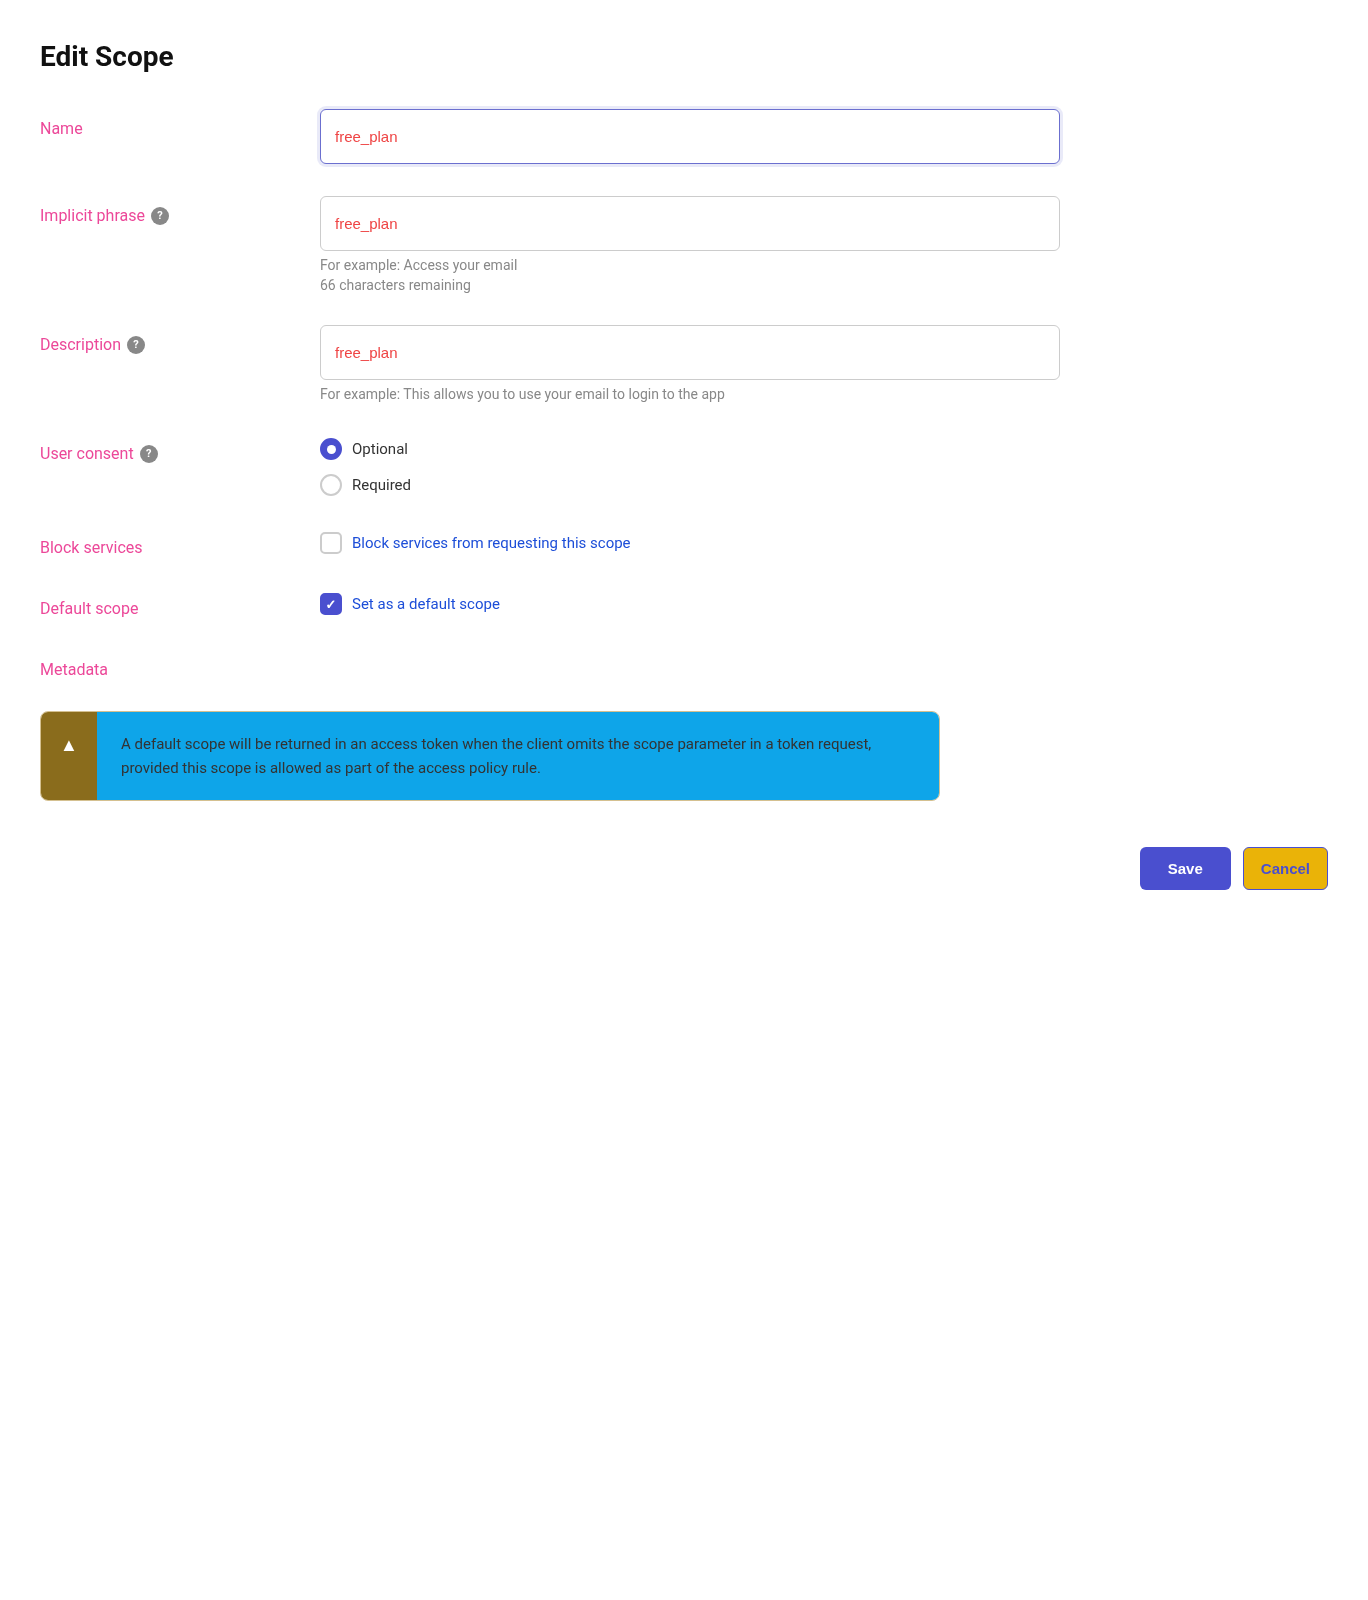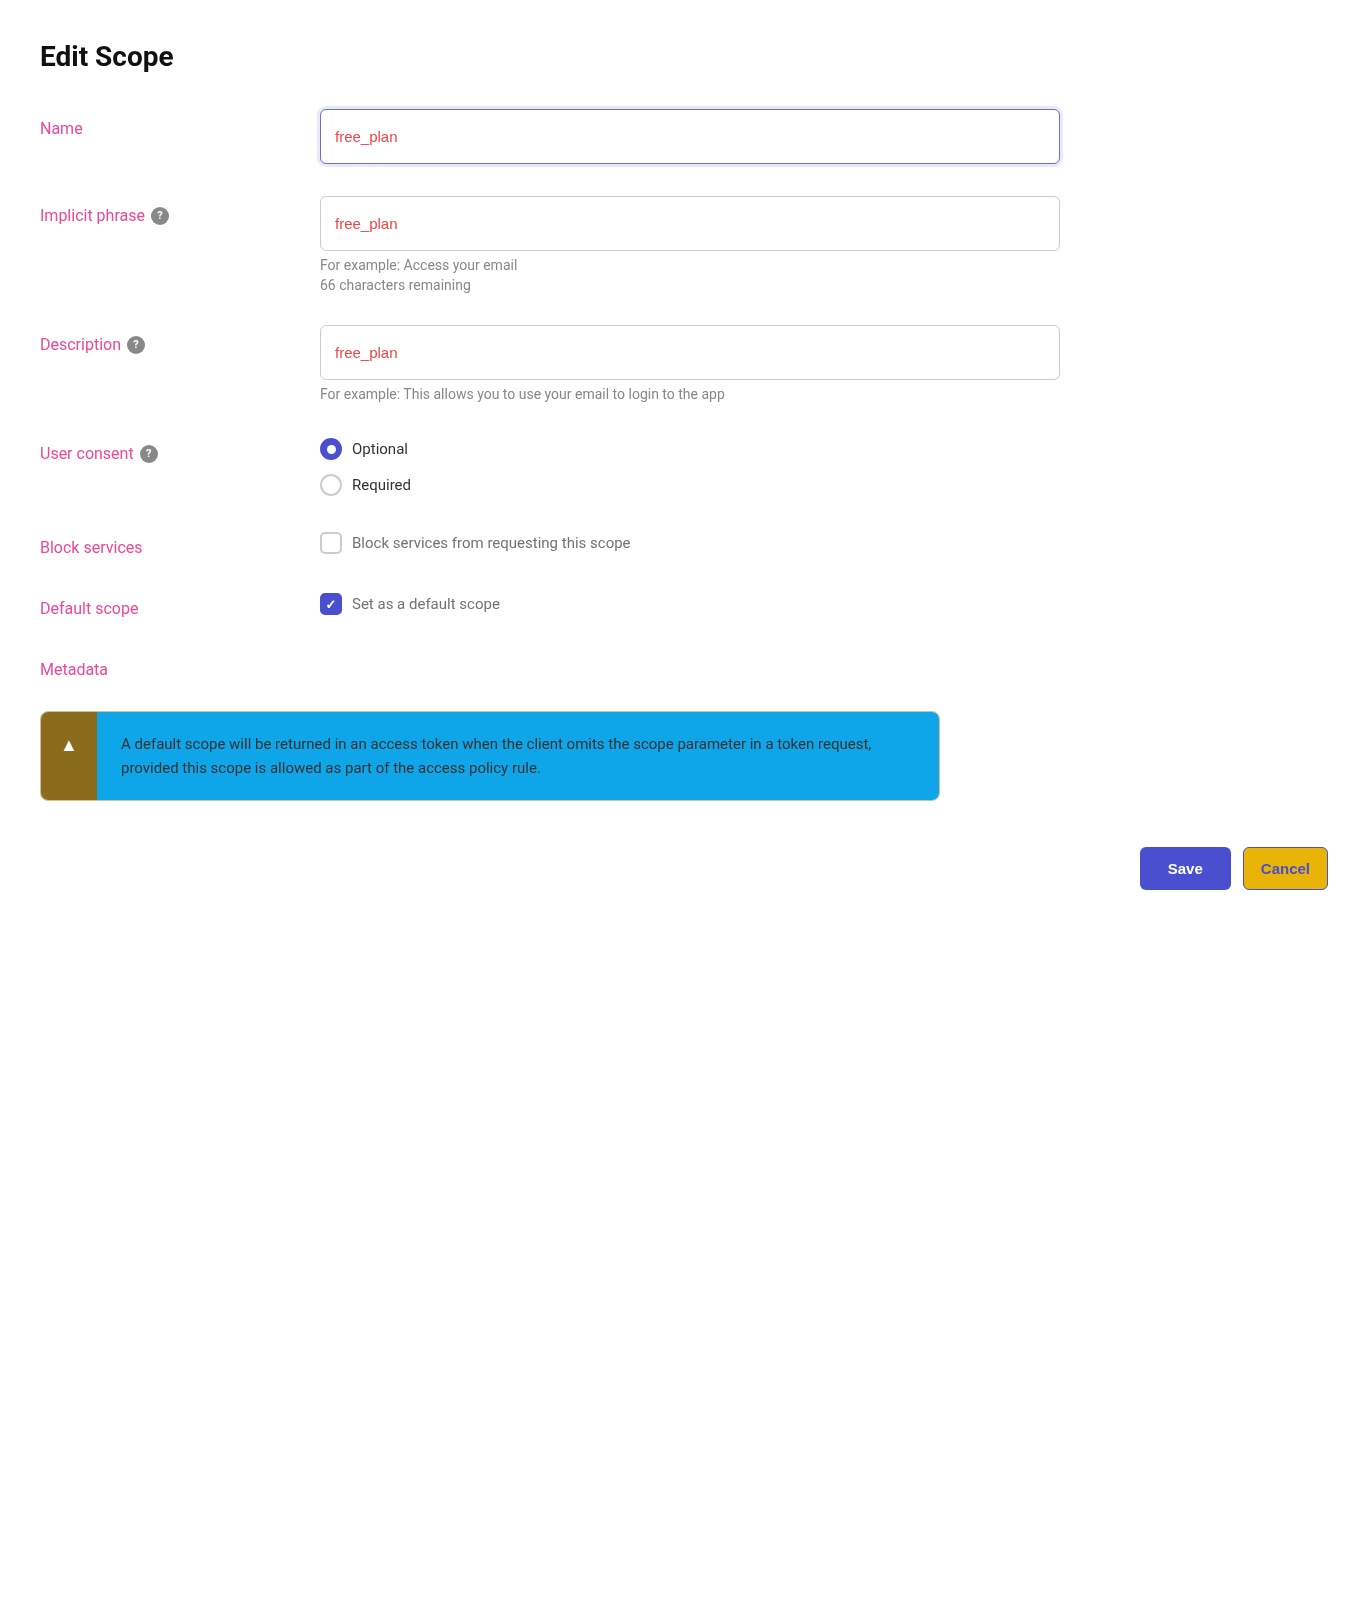--- a/index.html
+++ b/index.html
@@ -161,21 +161,21 @@
 
     .checkbox-check {
       color: white;
       font-size: 13px;
       font-weight: 700;
       line-height: 1;
     }
 
     .checkbox-label {
       font-size: 15px;
-      color: #737373;
+      color: #1d4ed8;
     }
 
     .warning-box {
       display: flex;
       align-items: flex-start;
       border: 1px solid #d4c090;
       border-radius: 8px;
       overflow: hidden;
       margin-top: 16px;
       margin-bottom: 36px;

